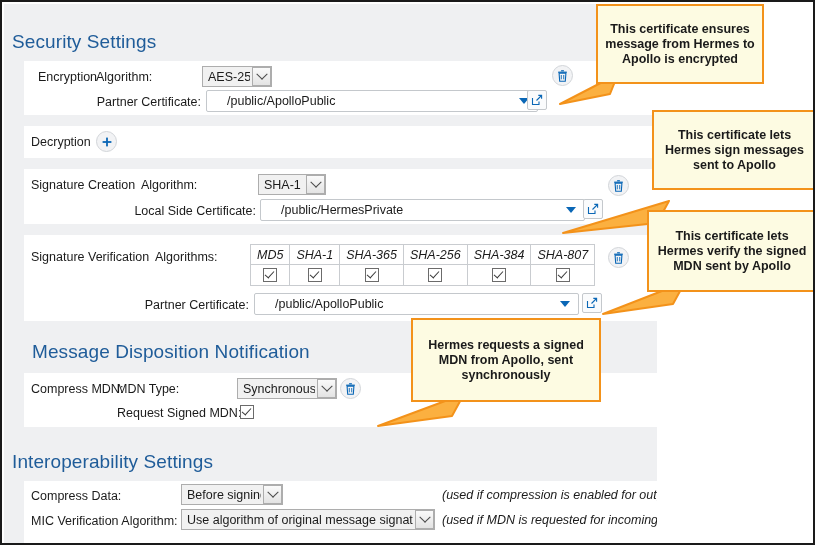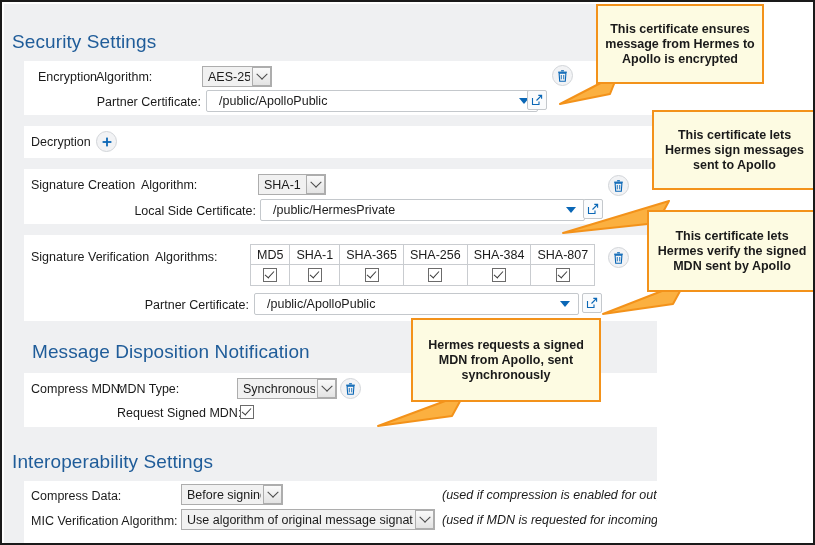--- a/index.html
+++ b/index.html
@@ -106,21 +106,21 @@
     position: absolute;
     box-sizing: border-box;
     height: 22px;
     background: #ffffff;
     border: 1px solid #c4c8cc;
     border-radius: 2px;
     display: flex;
     align-items: center;
     font-size: 12.5px;
     color: #1b1b1b;
-    padding-left: 12px;
+    padding-left: 20px;
     white-space: nowrap;
   }
   .combo .txt { flex: 1 1 auto; overflow: hidden; }
   .tri-down {
     width: 0; height: 0;
     border-left: 5px solid transparent;
     border-right: 5px solid transparent;
     border-top: 6px solid #0a67b6;
     margin-right: 8px;
     flex: 0 0 auto;
@@ -303,21 +303,21 @@
         <rect x="3.8" y="5.0" width="0.9" height="4.3" fill="#0a67b6"></rect>
         <rect x="6.3" y="5.0" width="0.9" height="4.3" fill="#0a67b6"></rect>
       </svg>
     </div>
   </div>
 
   <div class="card" style="top:233px; width:633px; height:86px;">
     <div class="lbl" style="left:7px; top:15px;">Signature Verification</div>
     <div class="lbl" style="left:131px; top:15px;">Algorithms:</div>
 
-    <table class="algo-table" style="left:226px; top:9px;">
+    <table class="algo-table" style="left:226px; top:9px;font-style:italic;">
       <tbody>
           <tr>
         <td>MD5</td>
         <td>SHA-1</td>
         <td>SHA-365</td>
         <td>SHA-256</td>
         <td>SHA-384</td>
         <td>SHA-807</td>
       </tr>
       <tr>

